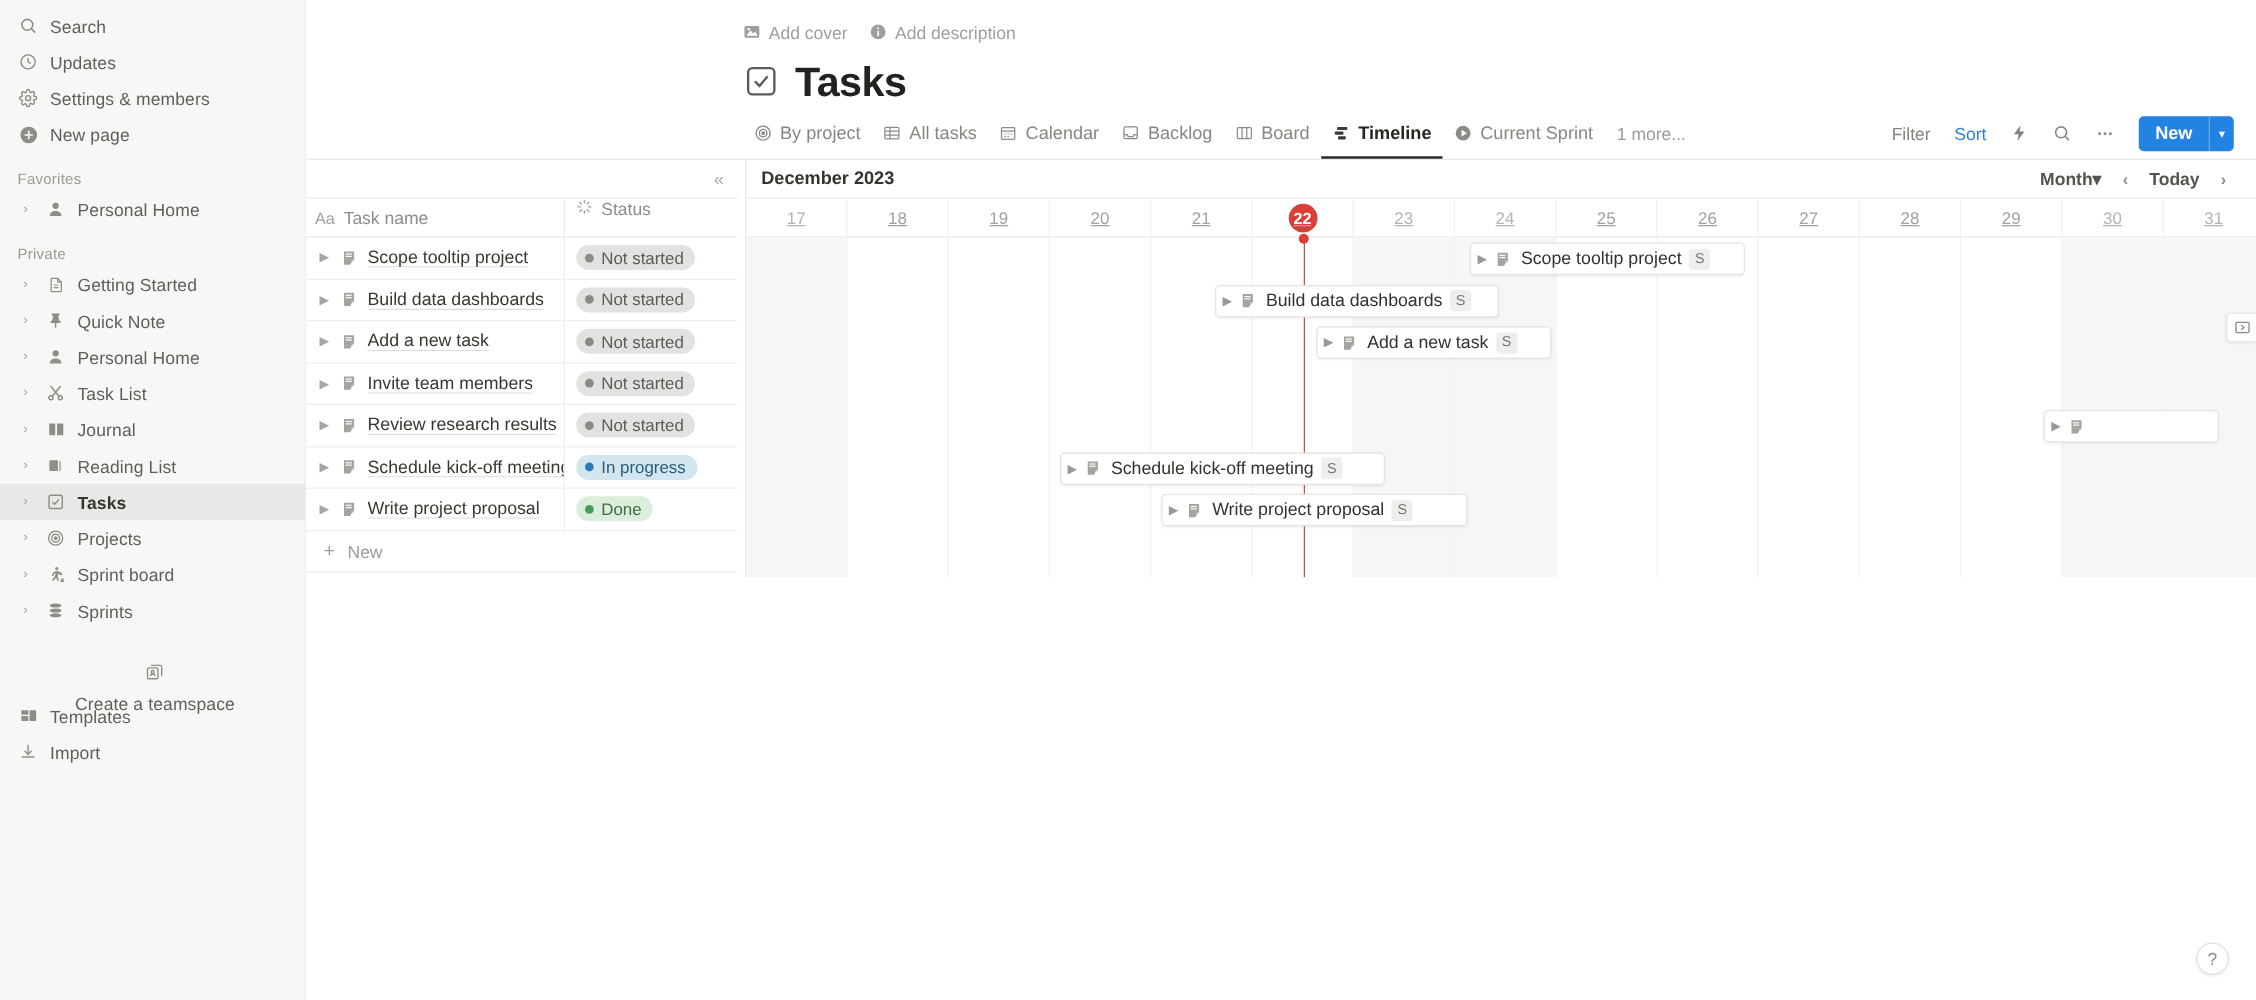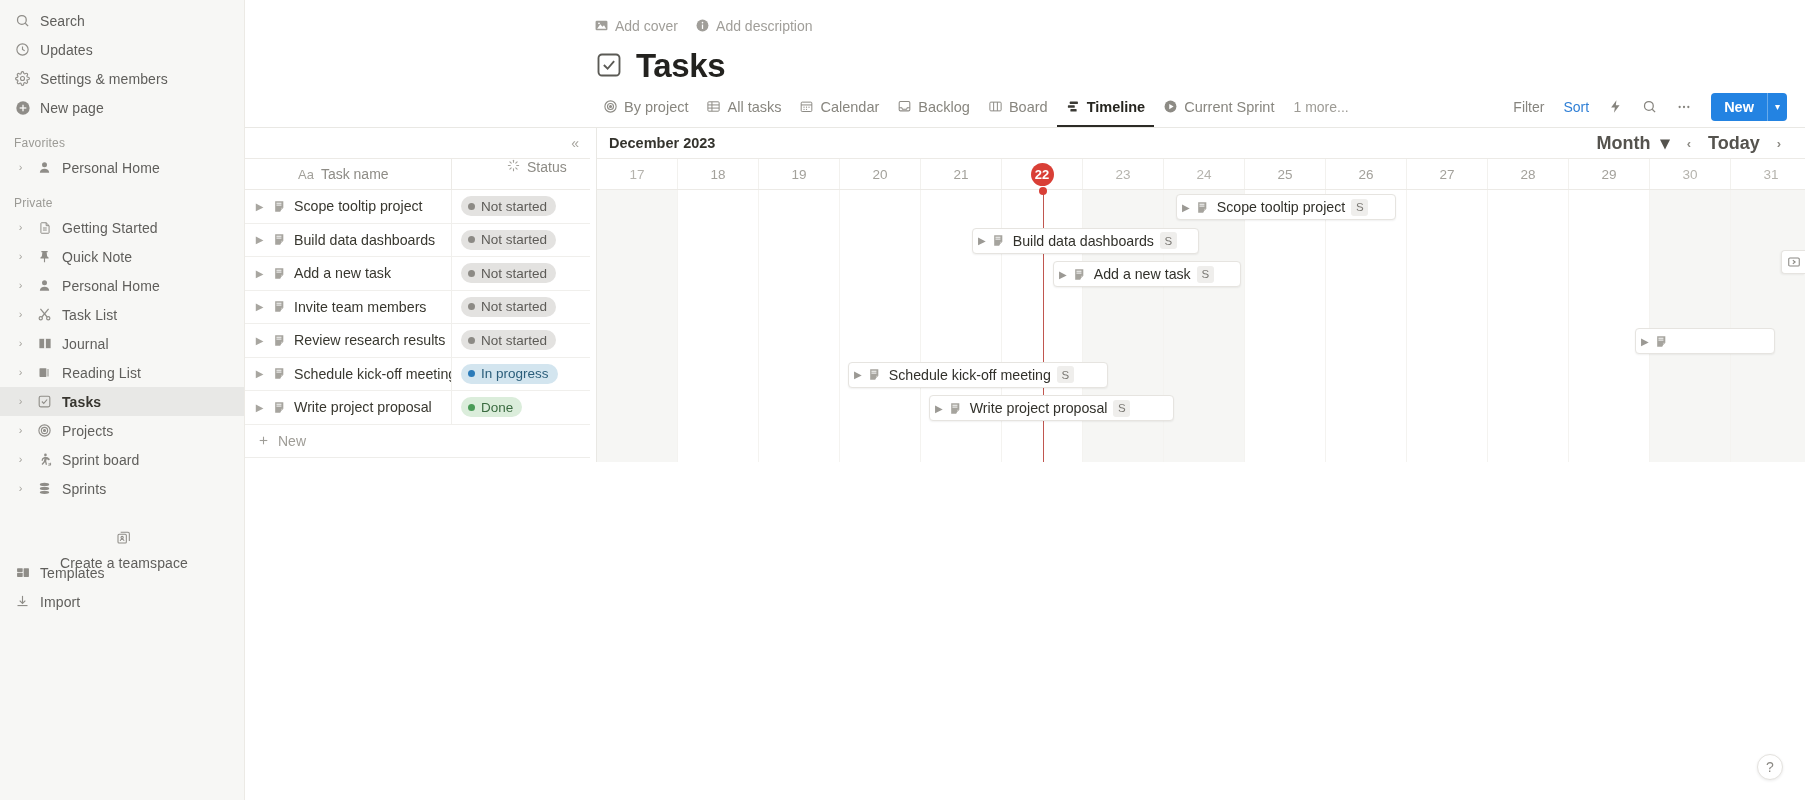--- a/index.html
+++ b/index.html
@@ -152,21 +152,21 @@
   }
   .collapse-btn { cursor: pointer; font-size: 14px; line-height: 1; }
   .lhead {
     display: flex; height: 32px; align-items: center;
     border-bottom: 1px solid #eceae6;
     border-top: 1px solid #eceae6;
     font-size: 14px; color: #8e8c86;
   }
   .lhead .c-name { width: 207px; display: flex; align-items: center; gap: 7px; padding-left: 7px; border-right: 1px solid #eceae6; height: 100%; }
   .lhead .c-status { flex: 1; display: flex; align-items: flex-start; gap: 7px; padding-left: 9px; height: 100%; }
-  .hicon { color: #a3a19b; display: inline-flex; align-items: center; font-size: 13px; margin-left: 46px; }
+  .hicon { color: #a3a19b; display: inline-flex; align-items: center; font-size: 13px; }
 
   .lrow {
     display: flex; height: 33.5px; align-items: center;
     border-bottom: 1px solid #f0efec;
   }
   .lrow .c-name {
     width: 207px; height: 100%;
     display: flex; align-items: center; gap: 5px;
     padding-left: 6px;
     border-right: 1px solid #f0efec;
@@ -223,37 +223,38 @@
     height: 30px; display: flex; align-items: center;
     padding-left: 12px;
     font-size: 14.5px; font-weight: 600; color: #34332d;
     position: relative; z-index: 4;
   }
   .monthnav {
     position: absolute; right: 18px; top: 0; height: 30px;
     display: flex; align-items: center; gap: 4px;
   }
   .mn-item {
-    font-size: 18px; color: #55534e; padding: 3px 7px;
-    border-radius: 4px; cursor: pointer; display: flex; align-items: center; gap: 10px; justify-content: center;
+    font-size: 14px; color: #55534e; padding: 3px 7px;
+    border-radius: 4px; cursor: pointer; display: flex; align-items: center; gap: 0; justify-content: center;
   }
   .mn-arrow { color: #8d8b85; font-size: 13px; padding: 3px 6px; border-radius: 4px; cursor: pointer; }
 
   .daysrow {
     display: flex; height: 32px;
     border-bottom: 1px solid #eceae6;
     border-top: 1px solid #eceae6;
     position: relative;
   }
   .daycell {
     width: 81px; flex: 0 0 81px;
     display: flex; align-items: center; justify-content: center;
     font-size: 13.5px; color: #a3a19b;
     border-right: 1px solid #f2f1ee;
     position: relative;
+    text-decoration: underline;
   }
   .daycell.weekend { color: #b5b3ad; }
   .daycell.today .todaypill {
     width: 23px; height: 23px; border-radius: 50%;
     background: #d93f36; color: #fff;
     display: flex; align-items: center; justify-content: center;
     font-size: 13px; font-weight: 600;
   }
 
   .gridbody { position: relative; height: 272px; }

